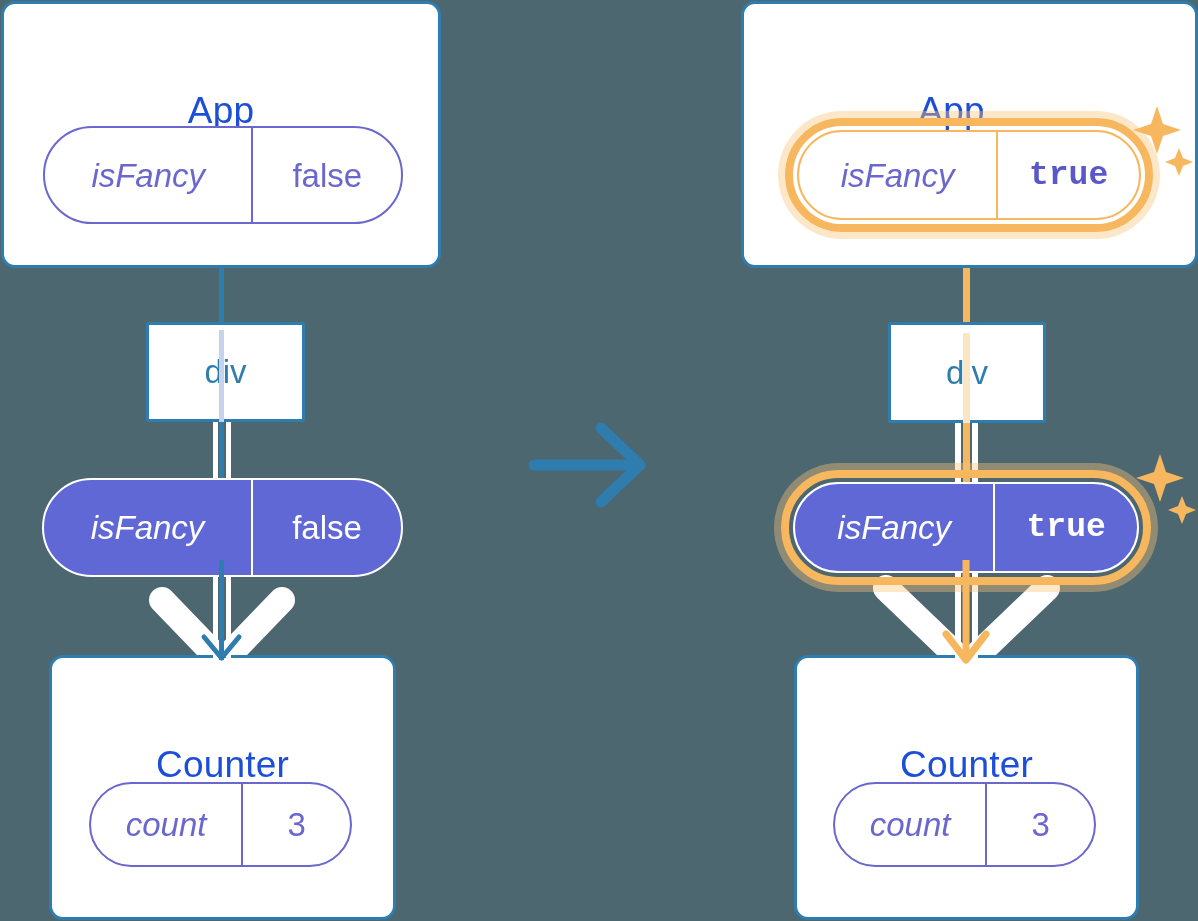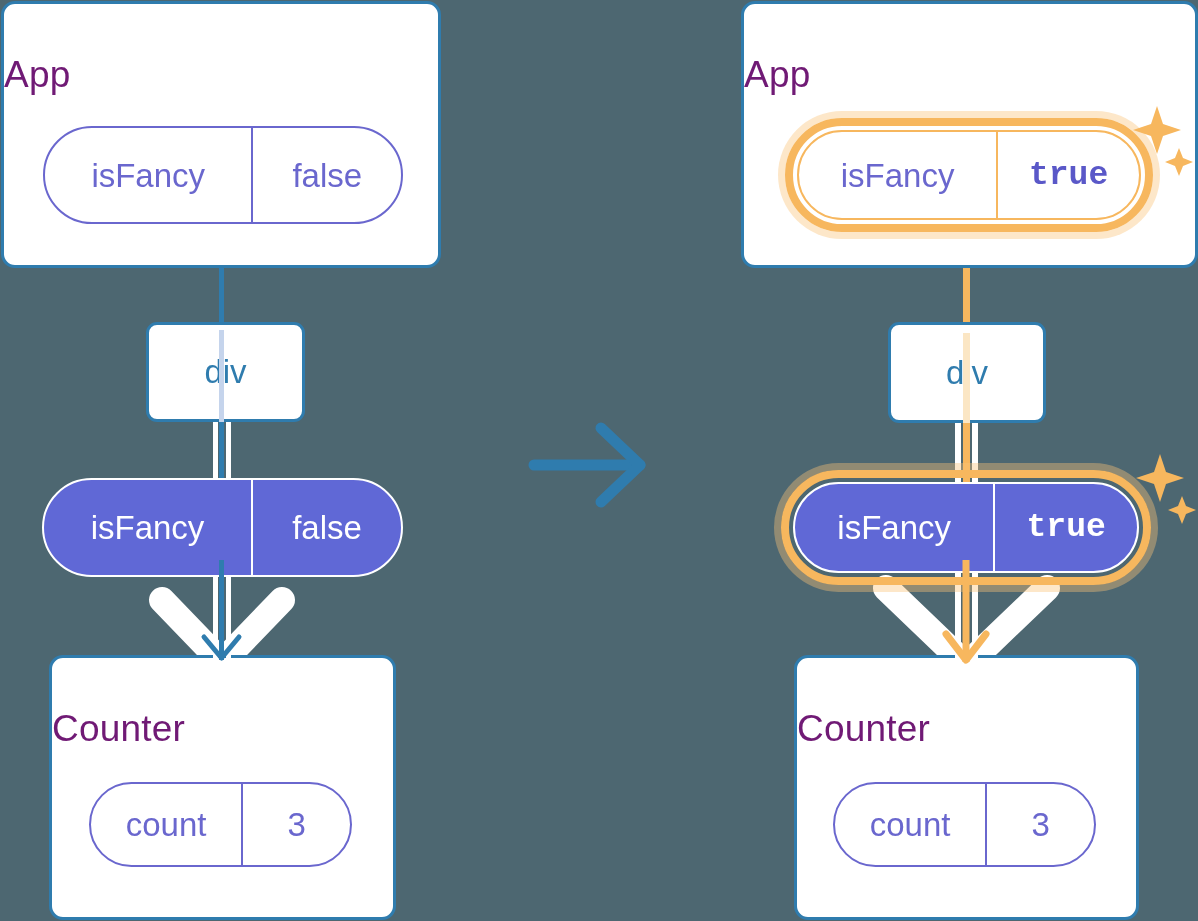--- a/index.html
+++ b/index.html
@@ -27,32 +27,33 @@
     background: #ffffff;
     border: 3px solid #2f7cae;
     border-radius: 14px;
     box-sizing: border-box;
     z-index: 6;
   }
   .component-title {
     position: absolute;
     left: 0;
     right: 0;
-    text-align: left;
-    color: #701a75;
+    text-align: center;
+    color: #1d4ed8;
     font-size: 37px;
     line-height: 1;
     letter-spacing: .2px;
+    margin-top: 36px;
   }
 
   .tag-box {
     position: absolute;
     background: #ffffff;
     border: 3px solid #2f7cae;
-    border-radius: 11px;
+    border-radius: 2px;
     box-sizing: border-box;
     display: flex;
     align-items: center;
     justify-content: center;
     color: #2f7cae;
     font-size: 33px;
     z-index: 6;
   }
 
   
@@ -88,21 +89,21 @@
   
   .pill.filled {
     background: #6068d6;
     border: 2px solid #ffffff;
     color: #ffffff;
   }
   .pill.filled .pill-val {
     border-left: 2px solid #ffffff;
   }
 
-  .pill .pill-key { flex: 0 0 58%; }
+  .pill .pill-key { flex: 0 0 58%; font-style: italic; }
   .pill .pill-val { flex: 1 1 auto; }
 
   .bold-val { font-weight: bold; font-family: Liberation Mono, monospace; }
 
   
   .highlight-ring {
     position: absolute;
     border-radius: 999px;
     border: 8px solid #f7b75e;
     box-sizing: border-box;

